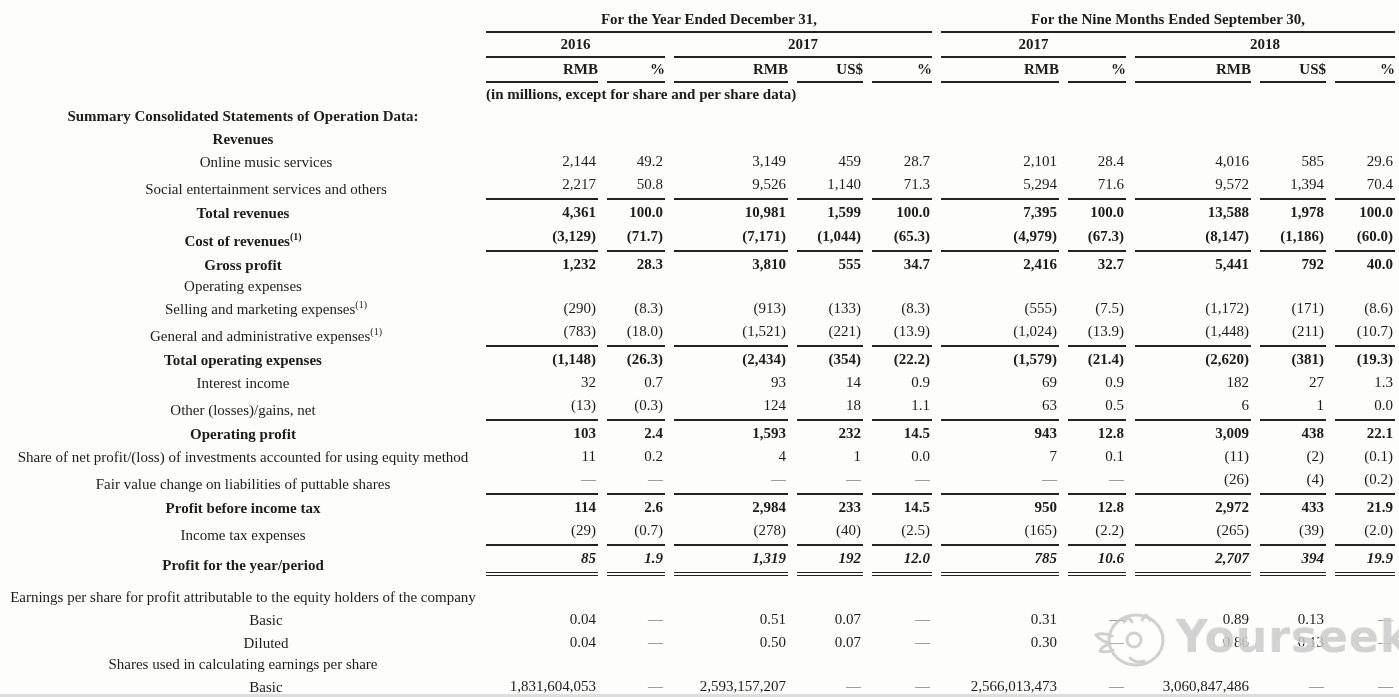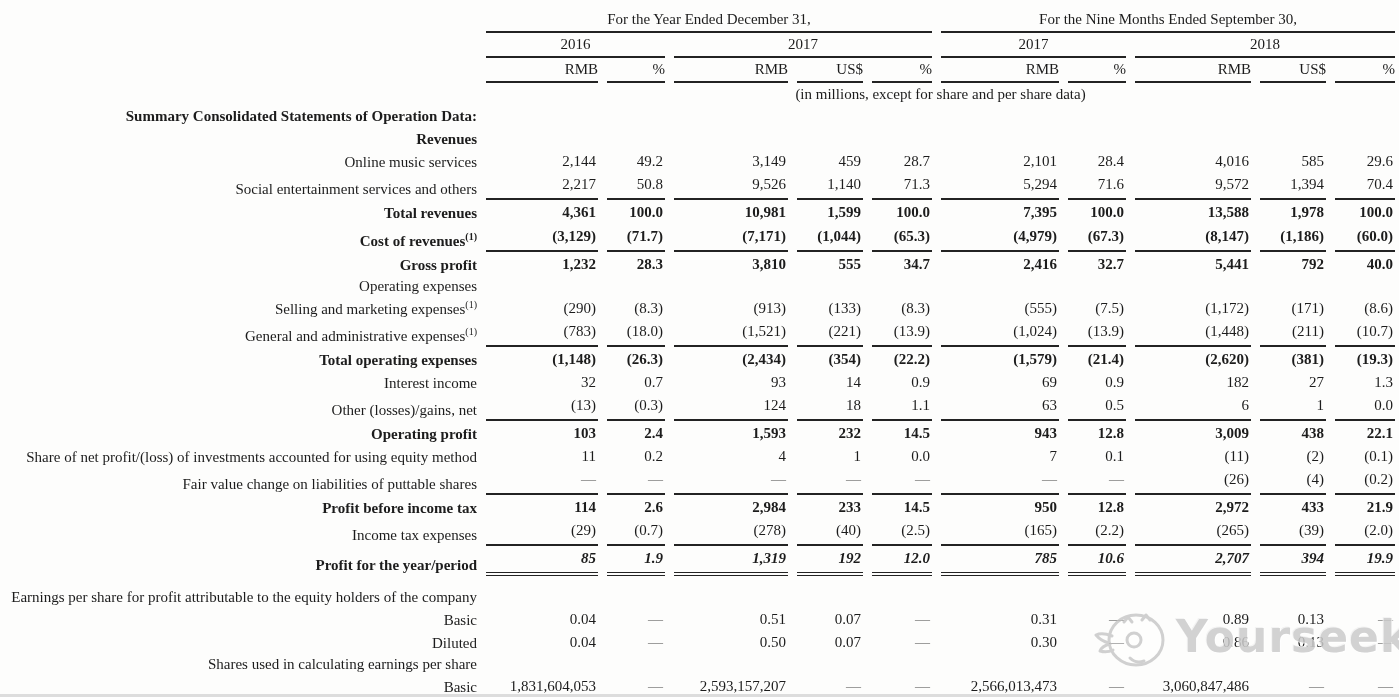--- a/index.html
+++ b/index.html
@@ -13,27 +13,27 @@
   }
   .sheet { position:absolute; top:8px; left:0; }
   table {
     border-collapse:separate;
     border-spacing:9px 0;
     table-layout:fixed;
     width:1399px;
     font-size:15px;
   }
   th, td { padding:0; vertical-align:bottom; }
-  thead th { font-weight:normal; text-align:center; line-height:22px; }
+  thead th { font-weight:bold; text-align:center; line-height:22px; }
   th.g   { border-bottom:2px solid #232323; padding-bottom:1px; white-space:nowrap; }
   th.u   { border-bottom:2px solid #232323; padding-bottom:1px;text-align:right; }
-  th.note{ text-align:center; padding-top:1px; line-height:20px; }
+  th.note{ text-align:left; padding-top:1px; line-height:20px; }
   th.corner { border:none; }
   td.lbl {
-    text-align:right; line-height:21px;
+    text-align:center; line-height:21px;
     padding-left:30px; text-indent:-30px;
   }
   td.lbl.i1 { padding-left:46px; text-indent:0; }
   td.num {
     text-align:right; white-space:nowrap;
     line-height:21px; padding:1px 2px 1px 0;
   }
   td.num.dash { color:#7e7e7e; }
   tr.b { font-weight:bold; }
   tr.b td { padding-top:2px; }

